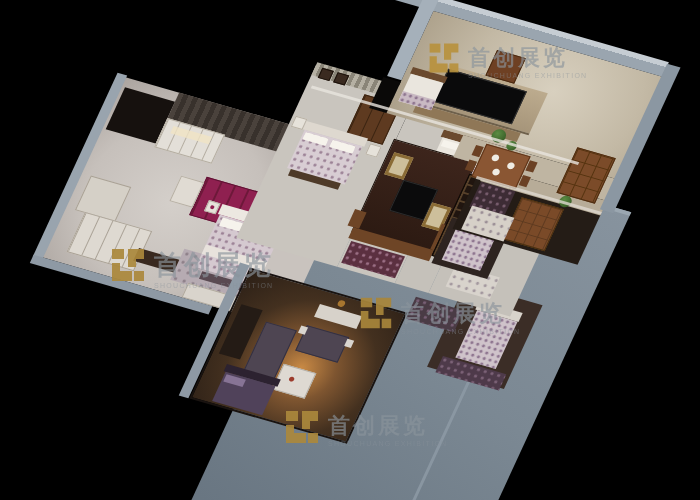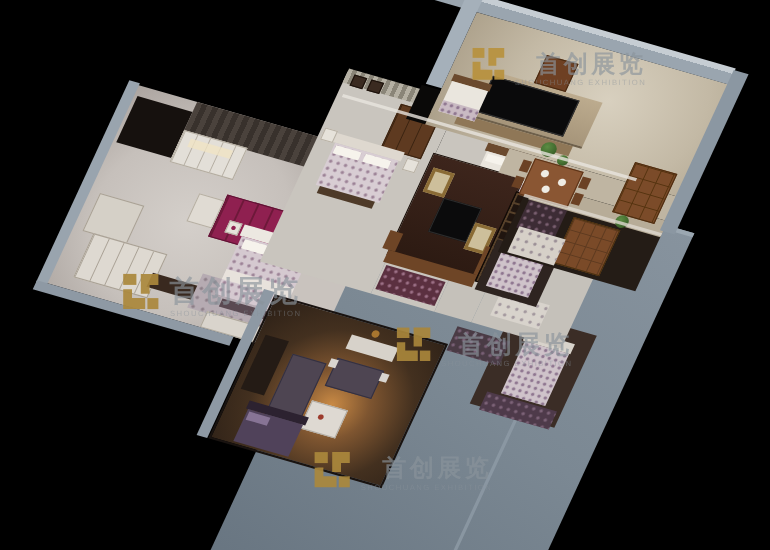--- a/index.html
+++ b/index.html
@@ -1,17 +1,17 @@
 <!DOCTYPE html>
 <html><head>
 <meta charset="utf-8">
 <style>
   html,body{margin:0;padding:0;background:#000;}
   .stage{position:relative;width:700px;height:500px;background:#000;overflow:hidden;
-         font-family:"Liberation Sans",sans-serif;text-align:right;}
+         font-family:"Liberation Sans",sans-serif;}
   .scene{position:absolute;left:0;top:0;width:0;height:0;
          transform:matrix(0.961,0.276,-0.42,0.91,395,0);transform-origin:0 0;}
   .scene *{position:absolute;}
 
   
   .slab{left:25px;top:140px;width:282px;height:450px;
         background:linear-gradient(200deg,#87939e 0%,#7b8893 45%,#65727e 100%);}
   .slab-edge-top{left:0;top:0;width:282px;height:4px;background:#9ba7b1;}
   .seam-v{left:203px;top:110px;width:3px;height:340px;background:#8f9ba6;opacity:.8;}
   .seam-h{left:0;top:112px;width:205px;height:3px;background:#8f9ba6;opacity:.7;}

